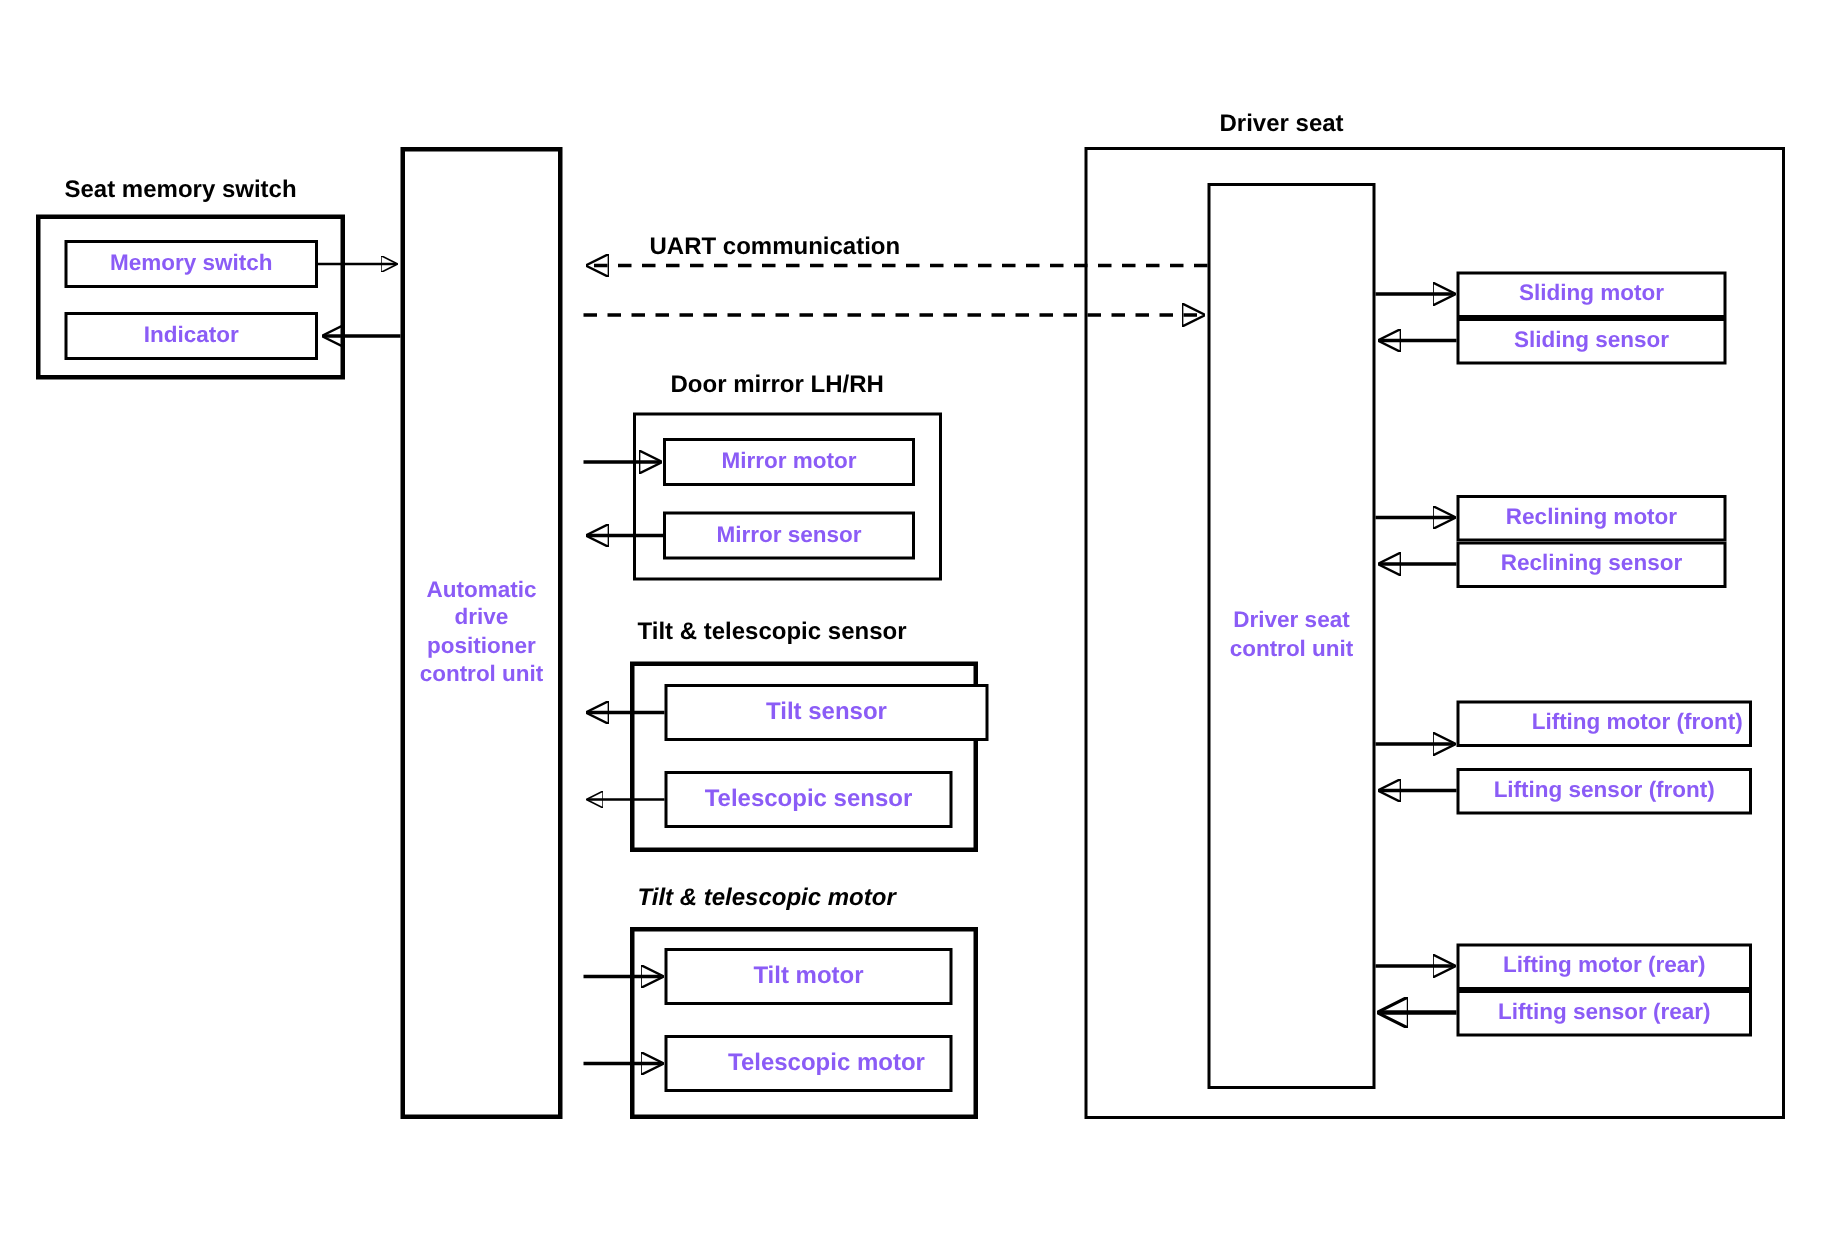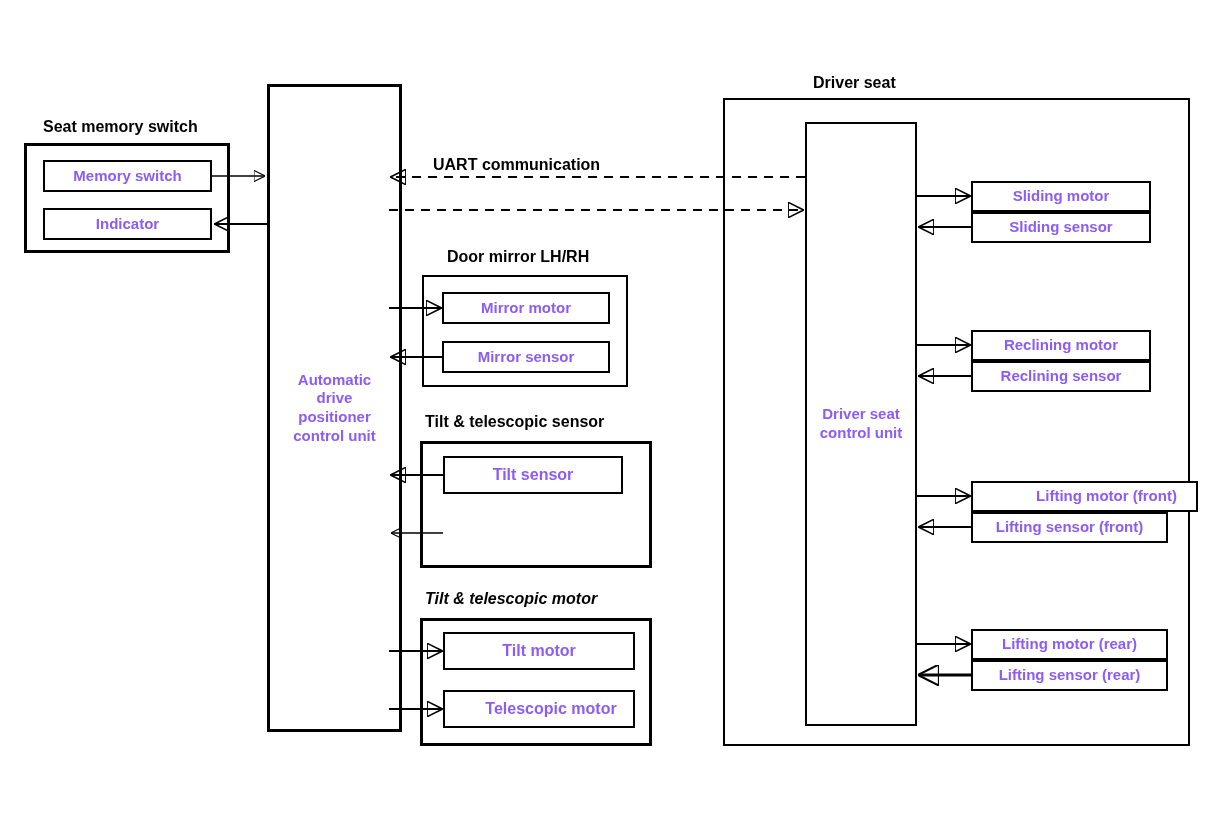--- a/index.html
+++ b/index.html
@@ -76,47 +76,48 @@
   <div class="caption" style="left:425px; top:590px;font-style:italic;">Tilt &amp; telescopic motor</div>
 
   <div class="caption" style="left:813px; top:74px;">Driver seat</div>
 
   <div class="caption" style="left:433px; top:156px;">UART communication</div>
 
   <div class="box outer" style="left:24px; top:143px; width:206px; height:110px;"></div>
   <div class="box thin boxlabel" style="left:43px; top:160px; width:169px; height:32px; font-size:15px;">Memory switch</div>
   <div class="box thin boxlabel" style="left:43px; top:208px; width:169px; height:32px; font-size:15px;">Indicator</div>
 
-  <div class="box outer boxlabel" style="left:267px; top:84px; width:135px; height:648px; font-size:15px;">Automatic
+  <div class="box outer boxlabel" style="left:267px; top:98px; width:108px; height:648px; font-size:15px;">Automatic
 drive
 positioner
 control unit</div>
 
   <div class="box thin" style="left:422px; top:275px; width:206px; height:112px;"></div>
   <div class="box thin boxlabel" style="left:442px; top:292px; width:168px; height:32px; font-size:15px;">Mirror motor</div>
   <div class="box thin boxlabel" style="left:442px; top:341px; width:168px; height:32px; font-size:15px;">Mirror sensor</div>
 
   <div class="box outer" style="left:420px; top:441px; width:232px; height:127px;"></div>
-  <div class="box thin boxlabel" style="left:443px; top:456px; width:180px; height:38px; font-size:16px;">Tilt sensor</div>
+  <div class="box thin boxlabel" style="left:443px; top:456px; width:216px; height:38px; font-size:16px;">Tilt sensor</div>
+  <div class="box thin boxlabel" style="left:443px; top:514px; width:192px; height:38px; font-size:16px;">Telescopic sensor</div>
 
   <div class="box outer" style="left:420px; top:618px; width:232px; height:128px;"></div>
   <div class="box thin boxlabel" style="left:443px; top:632px; width:192px; height:38px; font-size:16px;">Tilt motor</div>
   <div class="box thin boxlabel" style="left:443px; top:690px; width:192px; height:38px; font-size:16px;padding-left:24px;">Telescopic motor</div>
 
   <div class="box thin" style="left:723px; top:98px; width:467px; height:648px;"></div>
   <div class="box thin boxlabel" style="left:805px; top:122px; width:112px; height:604px; font-size:15px;">Driver seat
 control unit</div>
 
   <div class="box thin boxlabel" style="left:971px; top:181px; width:180px; height:31px; font-size:15px;text-align:center;">Sliding motor</div>
   <div class="box thin boxlabel" style="left:971px; top:212px; width:180px; height:31px; font-size:15px;">Sliding sensor</div>
 
   <div class="box thin boxlabel" style="left:971px; top:330px; width:180px; height:31px; font-size:15px;">Reclining motor</div>
   <div class="box thin boxlabel" style="left:971px; top:361px; width:180px; height:31px; font-size:15px;">Reclining sensor</div>
 
-  <div class="box thin boxlabel" style="left:971px; top:481px; width:227px; height:31px; font-size:15px;padding-left:44px;">Lifting motor (front)</div>
+  <div class="box thin boxlabel" style="left:971px; top:467px; width:197px; height:31px; font-size:15px;padding-left:44px;">Lifting motor (front)</div>
   <div class="box thin boxlabel" style="left:971px; top:512px; width:197px; height:31px; font-size:15px;">Lifting sensor (front)</div>
 
   <div class="box thin boxlabel" style="left:971px; top:629px; width:197px; height:31px; font-size:15px;">Lifting motor (rear)</div>
   <div class="box thin boxlabel" style="left:971px; top:660px; width:197px; height:31px; font-size:15px;">Lifting sensor (rear)</div>
 
   <svg class="wires" viewBox="0 0 1216 824">
     <defs>
       <marker id="arrow" viewBox="0 0 10 10" refX="9" refY="5" markerWidth="7" markerHeight="7" orient="auto-start-reverse">
         <path d="M 0 0 L 10 5 L 0 10 z" fill="#000000" stroke="none"></path>
       </marker>

